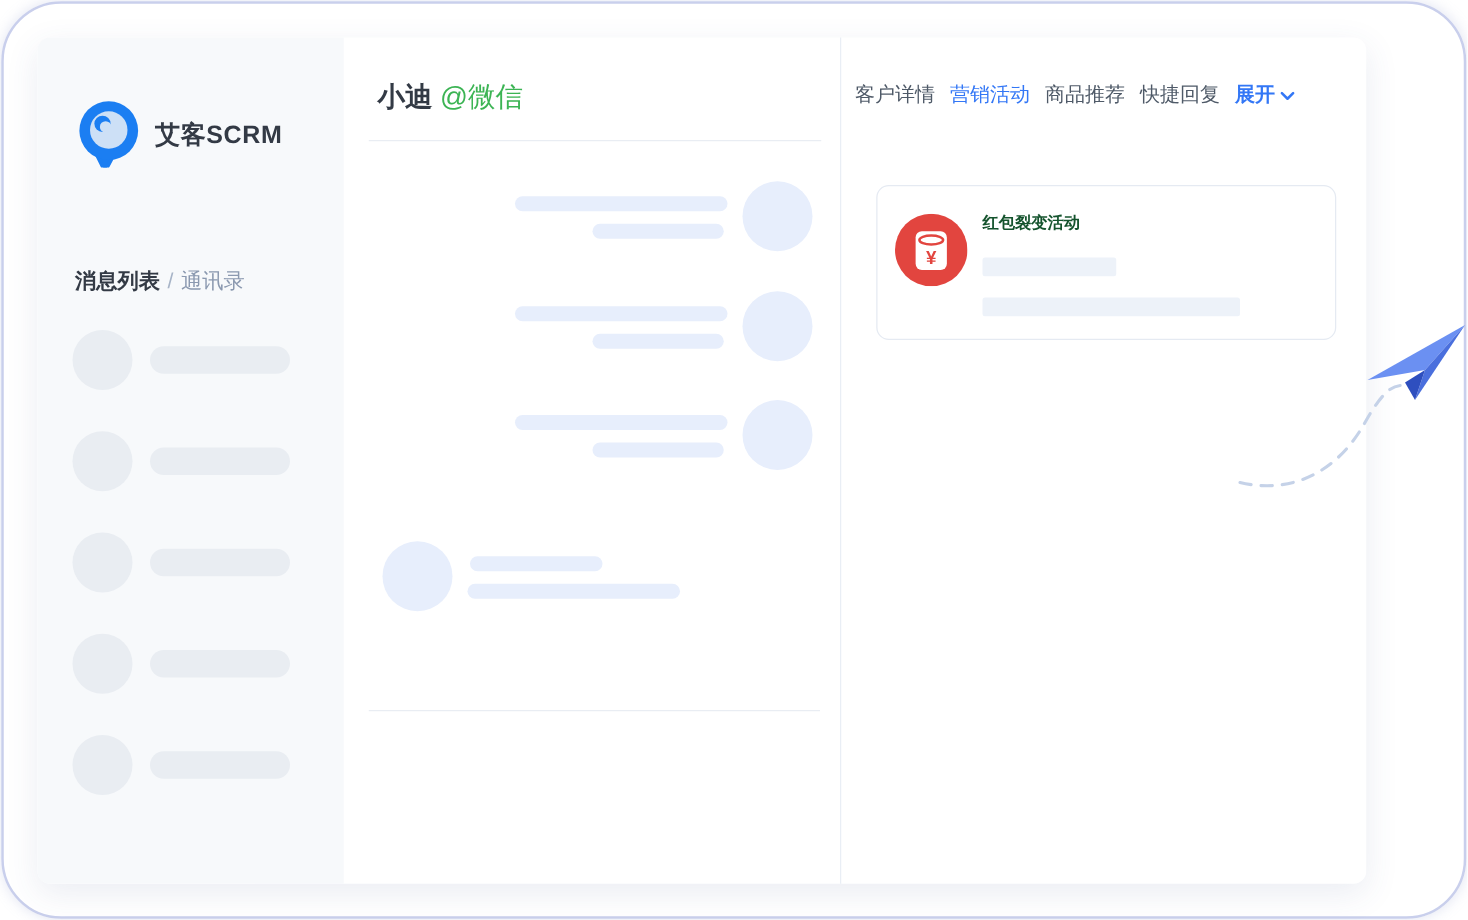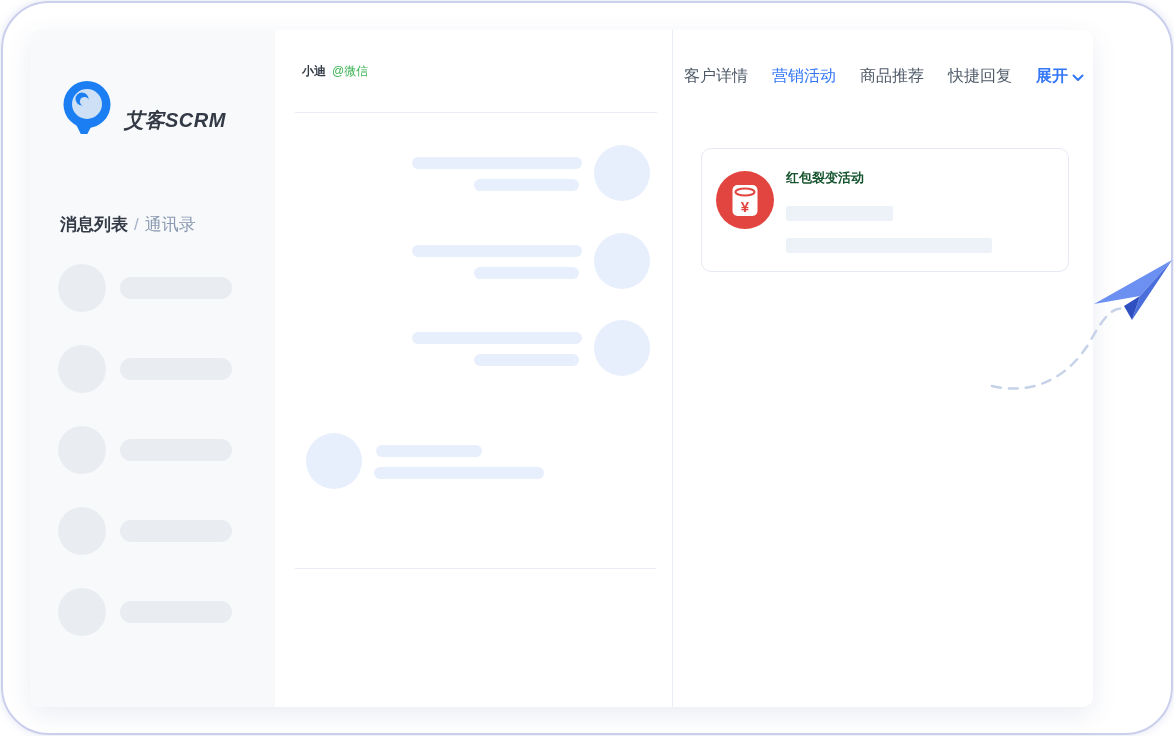--- a/index.html
+++ b/index.html
@@ -12,54 +12,54 @@
   .frame { position:absolute; inset:1px; border:2px solid #c9cfec; border-radius:48px;
            box-shadow:0 0 10px rgba(150,160,210,.28); pointer-events:none; }
 
   
   .panel { position:absolute; left:30px; top:30px; width:1063px; height:677px;
            background:#ffffff; border-radius:10px; box-shadow:0 8px 26px rgba(60,80,140,.10); }
 
   
   .sidebar { position:absolute; left:0; top:0; width:245px; height:100%;
              background:#f7f9fb; border-radius:10px 0 0 10px; }
-  .logo-row { position:absolute; left:30px; top:50px; display:flex; align-items:flex-end;font-style:italic; }
+  .logo-row { position:absolute; left:30px; top:50px; display:flex; align-items:center; }
   .logo-row svg { display:block; }
   .app-name { margin-left:10px; font-size:20px; font-weight:600; color:#333a45; letter-spacing:.5px; }
 
   .side-nav { position:absolute; left:30px; top:183px; font-size:17px; font-weight:600; }
   .side-nav .active { color:#333a45; cursor:pointer; }
   .side-nav .sep { color:#a7b4c7; font-weight:400; margin:0 6px; }
   .side-nav .inactive { color:#8b99b0; font-weight:400; cursor:pointer; }
 
   .conv-list { position:absolute; left:28px; top:234px; right:28px; }
   .conv-item { display:flex; align-items:center; height:48px; margin-bottom:33px; cursor:pointer; }
   .conv-avatar { width:48px; height:48px; border-radius:50%; background:#e9edf2; flex:0 0 auto; }
   .conv-bar { width:112px; height:22px; border-radius:11px; background:#e9edf2; margin-left:14px; }
 
   
   .chat { position:absolute; left:245px; top:0; width:397px; height:100%; }
-  .chat-header { position:absolute; left:27px; top:33px; font-size:12px; font-weight:600; color:#333a45; }
+  .chat-header { position:absolute; left:27px; top:33px; font-size:22px; font-weight:600; color:#333a45; }
   .chat-header .tag { color:#3cb454; font-weight:500; margin-left:6px; }
   .chat-divider { position:absolute; left:20px; right:15px; top:82px; height:1px; background:#e9edf3; }
   .chat-divider-bottom { position:absolute; left:20px; right:16px; top:538px; height:1px; background:#e9edf3; }
 
   .msg-right { position:absolute; right:22px; width:340px; height:58px; }
   .msg-right .avatar { position:absolute; right:0; top:0; width:56px; height:56px; border-radius:50%; background:#e7eefc; }
   .msg-right .bar-long { position:absolute; right:68px; top:12px; width:170px; height:12px; border-radius:6px; background:#e7eefc; }
   .msg-right .bar-short { position:absolute; right:71px; top:34px; width:105px; height:12px; border-radius:6px; background:#e7eefc; }
 
   .msg-left { position:absolute; left:31px; top:403px; width:340px; height:58px; }
   .msg-left .avatar { position:absolute; left:0; top:0; width:56px; height:56px; border-radius:50%; background:#e7eefc; }
   .msg-left .bar-short { position:absolute; left:70px; top:12px; width:106px; height:12px; border-radius:6px; background:#e7eefc; }
   .msg-left .bar-long { position:absolute; left:68px; top:34px; width:170px; height:12px; border-radius:6px; background:#e7eefc; }
 
   
   .right-panel { position:absolute; left:642px; top:0; right:0; height:100%; border-left:1px solid #e9eef5; }
-  .rp-tabs { position:absolute; left:11px; top:36px; display:flex; align-items:center; gap:24px;
+  .rp-tabs { position:absolute; left:11px; top:36px; display:flex; align-items:center; gap:12px;
              font-size:16px; color:#4f5a68; white-space:nowrap; }
   .rp-tab { cursor:pointer; }
   .rp-tab.active { color:#3377f6; font-weight:400; }
   .rp-expand { color:#3377f6; font-weight:600; cursor:pointer; display:flex; align-items:center; gap:4px; }
 
   .cards { position:absolute; left:28px; top:118px; width:368px; }
   .card { position:relative; width:368px; height:124px; background:#fff; border:1px solid #e5eaf2;
           border-radius:10px; margin-bottom:16px; cursor:pointer; }
   .card-icon { position:absolute; left:14px; top:22px; width:58px; height:58px; }
   .card-title { position:absolute; left:84px; top:20px; font-size:13px; font-weight:700; color:#14532d; }

